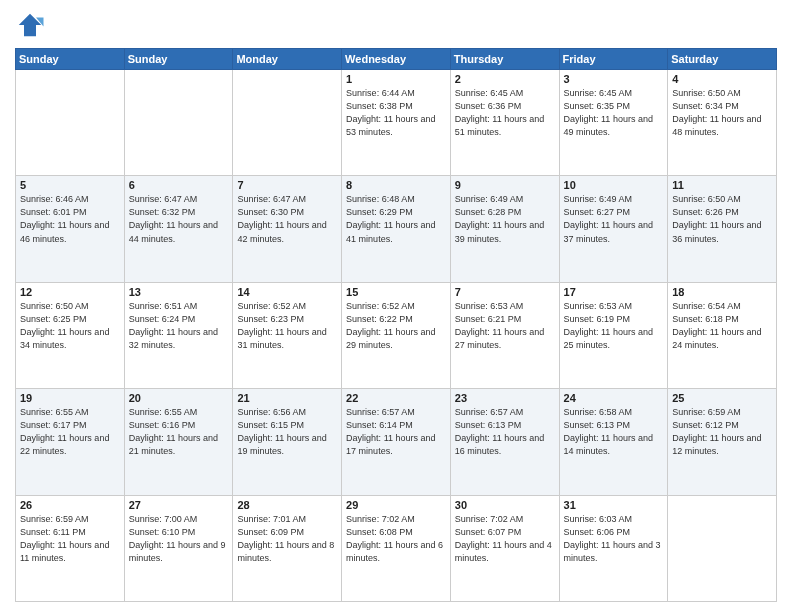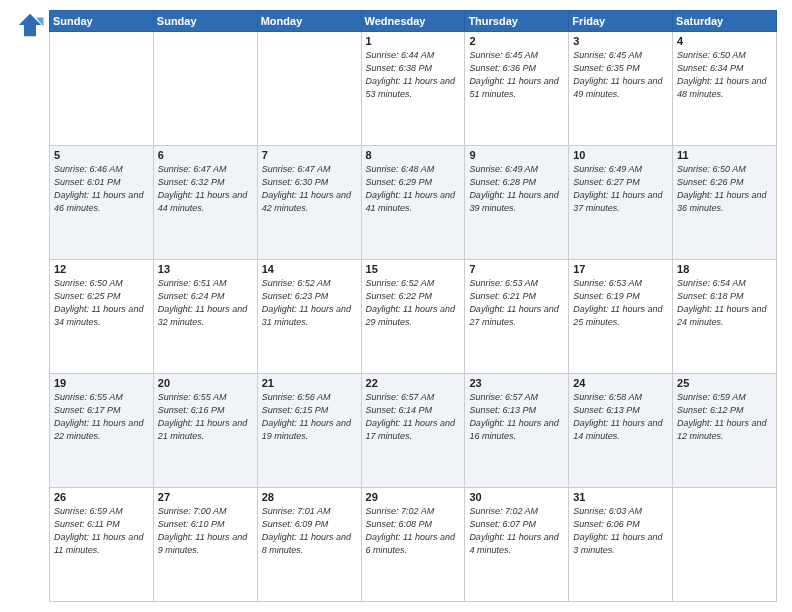--- a/index.html
+++ b/index.html
@@ -8,21 +8,21 @@
       height: 612px;
       font-family: Arial, sans-serif;
       background: #fff;
       overflow: hidden;
     }
     .page {
       width: 792px;
       height: 612px;
       padding: 10px 15px;
       display: flex;
-      flex-direction: row;
+      flex-direction: column;
     }
     .header {
       display: flex;
       justify-content: space-between;
       align-items: flex-start;
       margin-bottom: 8px;
     }
     .logo {
       display: flex;
       align-items: center;
@@ -78,21 +78,20 @@
     .day-number {
       font-weight: bold;
       font-size: 11px;
       margin-bottom: 2px;
       display: block;
     }
     .day-info {
       font-size: 9px;
       line-height: 1.45;
       color: #333;
-      font-style: italic;
     }
     .empty-cell {
       background: #f9f9f9;
     }
     .alt-row td {
       background: #f0f4f8;
     }
     .normal-row td {
       background: #fff;
     }

